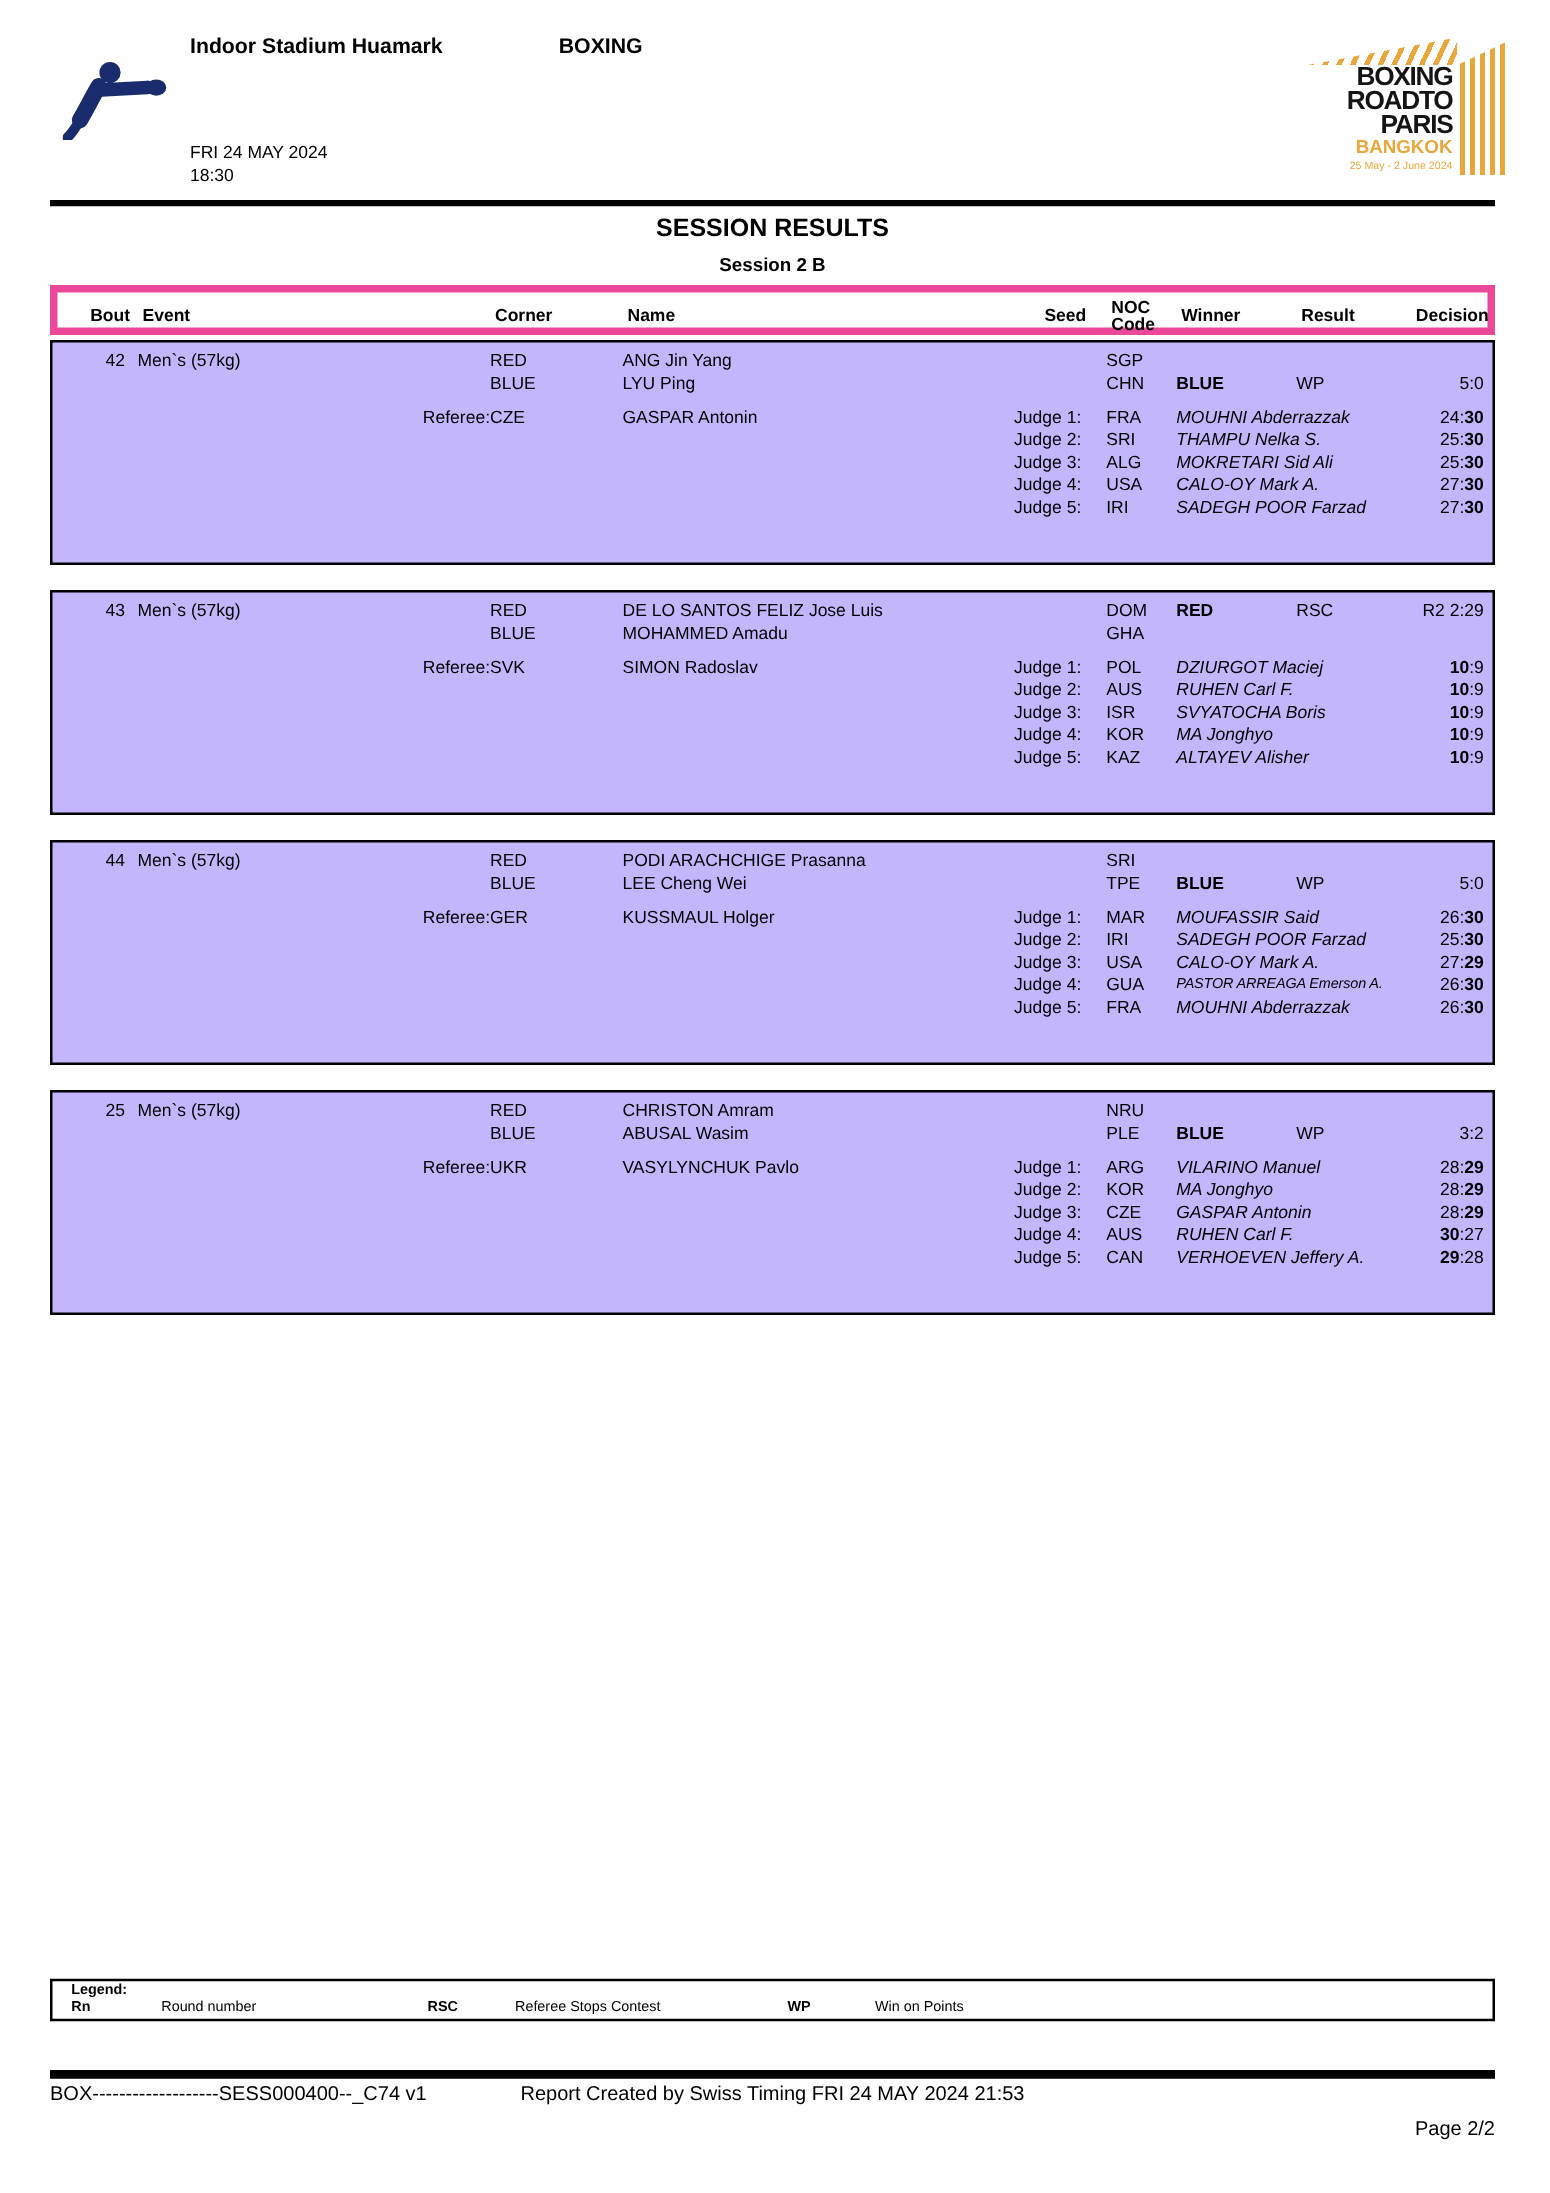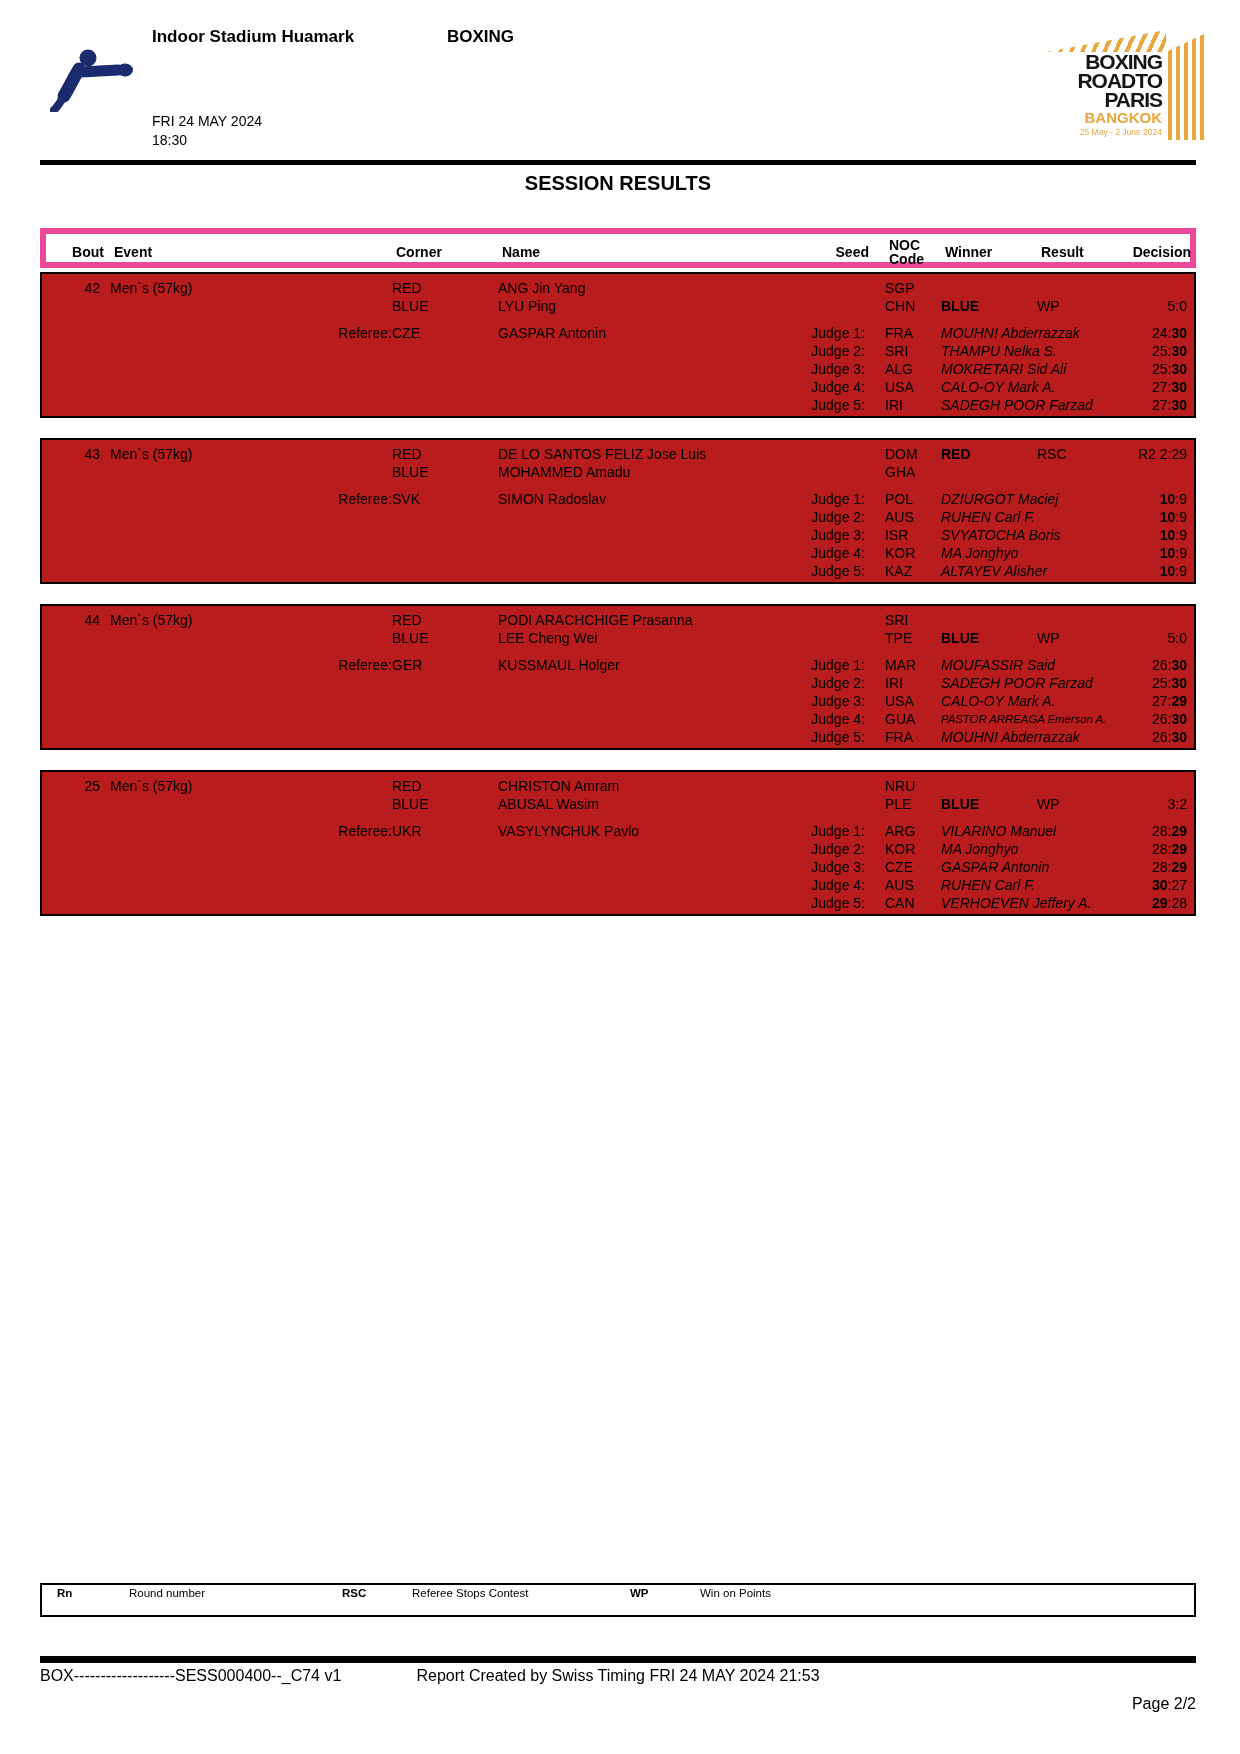--- a/index.html
+++ b/index.html
@@ -27,21 +27,21 @@
   .logo-dates { font-size:8.5px; line-height:11px; color:#E9A63B; }
 
   
   .rule { position:absolute; left:40px; top:160px; width:1156px; height:5px; background:#000; }
   .title { position:absolute; left:40px; top:172px; width:1156px; text-align:center; font-size:20px; font-weight:bold; }
   .subtitle { position:absolute; left:40px; top:204px; width:1156px; text-align:center; font-size:15px; font-weight:bold; }
 
   
   .hdr-box { position:absolute; left:40px; top:228px; width:1156px; height:40px; border:6px solid #ec4899; }
   .bouts { position:absolute; left:40px; top:272px; width:1156px; }
-  .bout-box { width:1156px; height:146px; border:2px solid #000; margin-bottom:20px; padding-top:5px; background:#b91c1c; }
+  .bout-box { width:1156px; height:180px; border:2px solid #000; margin-bottom:20px; padding-top:5px; background:#c4b5fd; }
 
   .row { display:grid; grid-template-columns:58px 10px 282px 106px 260px 107px 20px 56px 96px 80px 70px;
          height:18px; align-items:center; font-size:14px; white-space:nowrap; }
   .hdr-row { height:36px; font-weight:bold; }
   .spacer { height:9px; }
   .c-bout { grid-column:1; text-align:right; }
   .c-event { grid-column:3; }
   .c-corner { grid-column:4; }
   .c-name { grid-column:5; }
   .c-seed { grid-column:6; text-align:right; }
@@ -98,20 +98,21 @@
       <div class="logo-line">BOXING</div>
       <div class="logo-line">ROADTO</div>
       <div class="logo-line">PARIS</div>
       <div class="logo-city">BANGKOK</div>
       <div class="logo-dates">25 May - 2 June 2024</div>
     </div>
   </div>
 
   <div class="rule"></div>
   <div class="title">SESSION RESULTS</div>
+  <div class="subtitle">Session 2 B</div>
 
   <div class="hdr-box">
     <div class="row hdr-row">
       <span class="c-bout">Bout</span>
       <span class="c-event">Event</span>
       <span class="c-corner">Corner</span>
       <span class="c-name">Name</span>
       <span class="c-seed">Seed</span>
       <span class="c-noc noc-hdr">
         <div>NOC</div>
@@ -451,20 +452,21 @@
     <span class="c-jname">VERHOEVEN Jeffery A.</span>
     <span class="c-decision">
       <span class="bold">29</span><span>:</span><span>28</span>
     </span>
   </div>
 </div>
   </section>
 </div>
 
   <div class="legend-box">
+    <div class="legend-title">Legend:</div>
     <div class="legend-row">
       <span class="legend-abbr">Rn</span>
       <span>Round number</span>
       <span class="legend-abbr">RSC</span>
       <span>Referee Stops Contest</span>
       <span class="legend-abbr">WP</span>
       <span>Win on Points</span>
     </div>
   </div>
 

